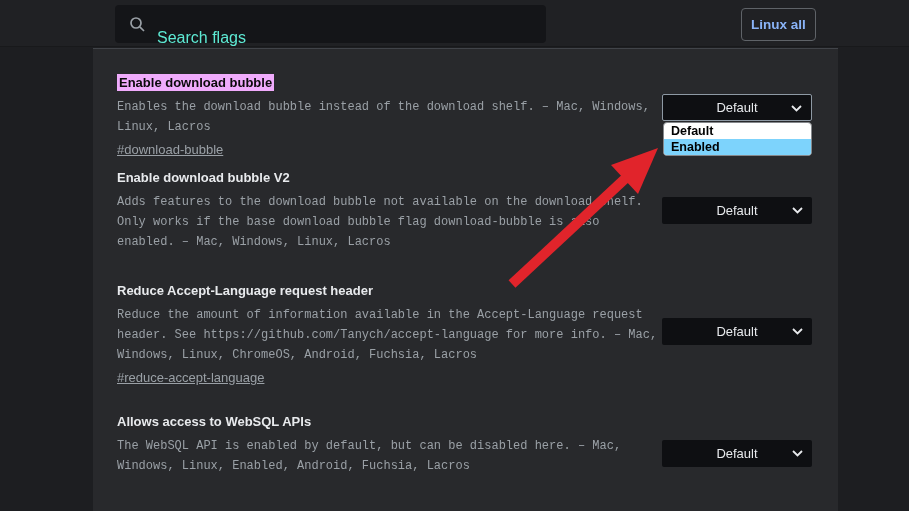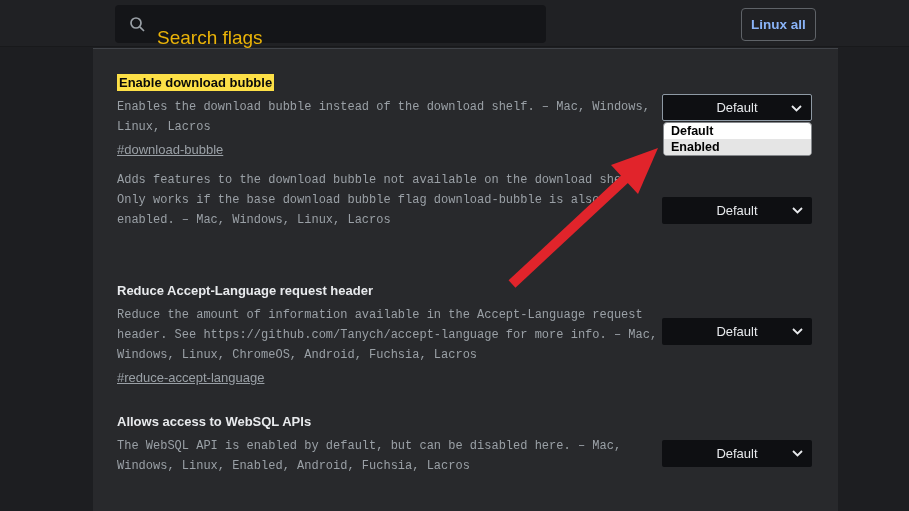--- a/index.html
+++ b/index.html
@@ -17,40 +17,40 @@
     position:absolute; left:0; top:0; width:909px; height:47px;
     background:#202124;
     border-bottom:1px solid #18191b;
   }
   .searchbox {
     position:absolute; left:115px; top:5px; width:431px; height:38px;
     background:#141518; border-radius:4px;
     display:flex; align-items:center; gap:11px; padding:0 14px;
   }
   .searchbox .mag { flex:0 0 auto; display:block; }
-  .search-placeholder { color:#eab308; font-size:19px;margin-top:27px; }
+  .search-placeholder { color:#5eead4; font-size:16px;margin-top:27px; }
   .reset-btn {
     position:absolute; left:741px; top:8px; width:75px; height:33px;
     background:transparent; border:1px solid #5f6368; border-radius:4px;
     color:#8ab4f8; font-size:13.5px; font-weight:700;
     display:flex; align-items:center; justify-content:center;
     cursor:pointer;
   }
 
   
   .panel {
     position:absolute; left:93px; top:48px; width:745px; height:463px;
     background:#28292c;
     border-top:1px solid #414449;
   }
 
   
   .flag { position:absolute; left:117px; width:545px; }
   .flag-title { font-size:13px; font-weight:700; color:#e8eaed; line-height:16px; margin-bottom:6px; }
-  .flag-title .hl { background:#fde047; color:#0a0a0a; padding:1px 2px; }
+  .flag-title .hl { background:#f0abfc; color:#0a0a0a; padding:1px 2px; }
   .flag-desc { font-size:12px; color:#9aa0a6; line-height:20px;font-family:Liberation Mono, monospace; }
   .flag-link { display:inline-block; margin-top:3px; font-size:13px; color:#9aa0a6;
                text-decoration:underline; line-height:20px; }
 
   
   .flag-select {
     position:absolute; left:662px; width:150px; height:27px;
     background:#0e0f12; color:#e8eaed; font-size:13px;
     display:flex; align-items:center; justify-content:center;
     border-radius:2px; cursor:pointer;
@@ -62,21 +62,21 @@
   .dropdown-list {
     position:absolute; left:663px; top:122px; width:149px;
     background:#ffffff; border:1px solid #85888c; border-radius:4px;
     overflow:hidden; z-index:20;
   }
   .dropdown-option {
     height:16px; line-height:16px; padding-left:7px;
     font-size:12.5px; font-weight:700; color:#000;
     cursor:pointer;
   }
-  .dropdown-option.selected { background:#e5e5e5; }
+  .dropdown-option.selected { background:#7dd3fc; }
 
   
   .arrow-overlay { position:absolute; left:0; top:0; z-index:50; pointer-events:none; }
 </style>
 </head>
 <body>
 
 <div class="topbar">
   <div class="searchbox">
     <svg class="mag" width="17" height="17" viewBox="0 0 17 17">
@@ -103,20 +103,21 @@
     <polyline points="1,1 5.5,5.5 10,1" fill="none" stroke="#e8eaed" stroke-width="1.8"></polyline>
   </svg>
 </div>
 
 <div class="dropdown-list">
   <div class="dropdown-option">Default</div>
   <div class="dropdown-option selected">Enabled</div>
 </div>
 
 <div class="flag" style="top:170px;">
+  <div class="flag-title">Enable download bubble V2</div>
   <div class="flag-desc">Adds features to the download bubble not available on the download shelf. Only works if the base download bubble flag download-bubble is also enabled. – Mac, Windows, Linux, Lacros</div>
 </div>
 <div class="flag-select" style="top:197px;">
   <span>Default</span>
   <svg class="chev" width="11" height="7" viewBox="0 0 11 7">
     <polyline points="1,1 5.5,5.5 10,1" fill="none" stroke="#e8eaed" stroke-width="1.8"></polyline>
   </svg>
 </div>
 
 <div class="flag" style="top:283px;">

